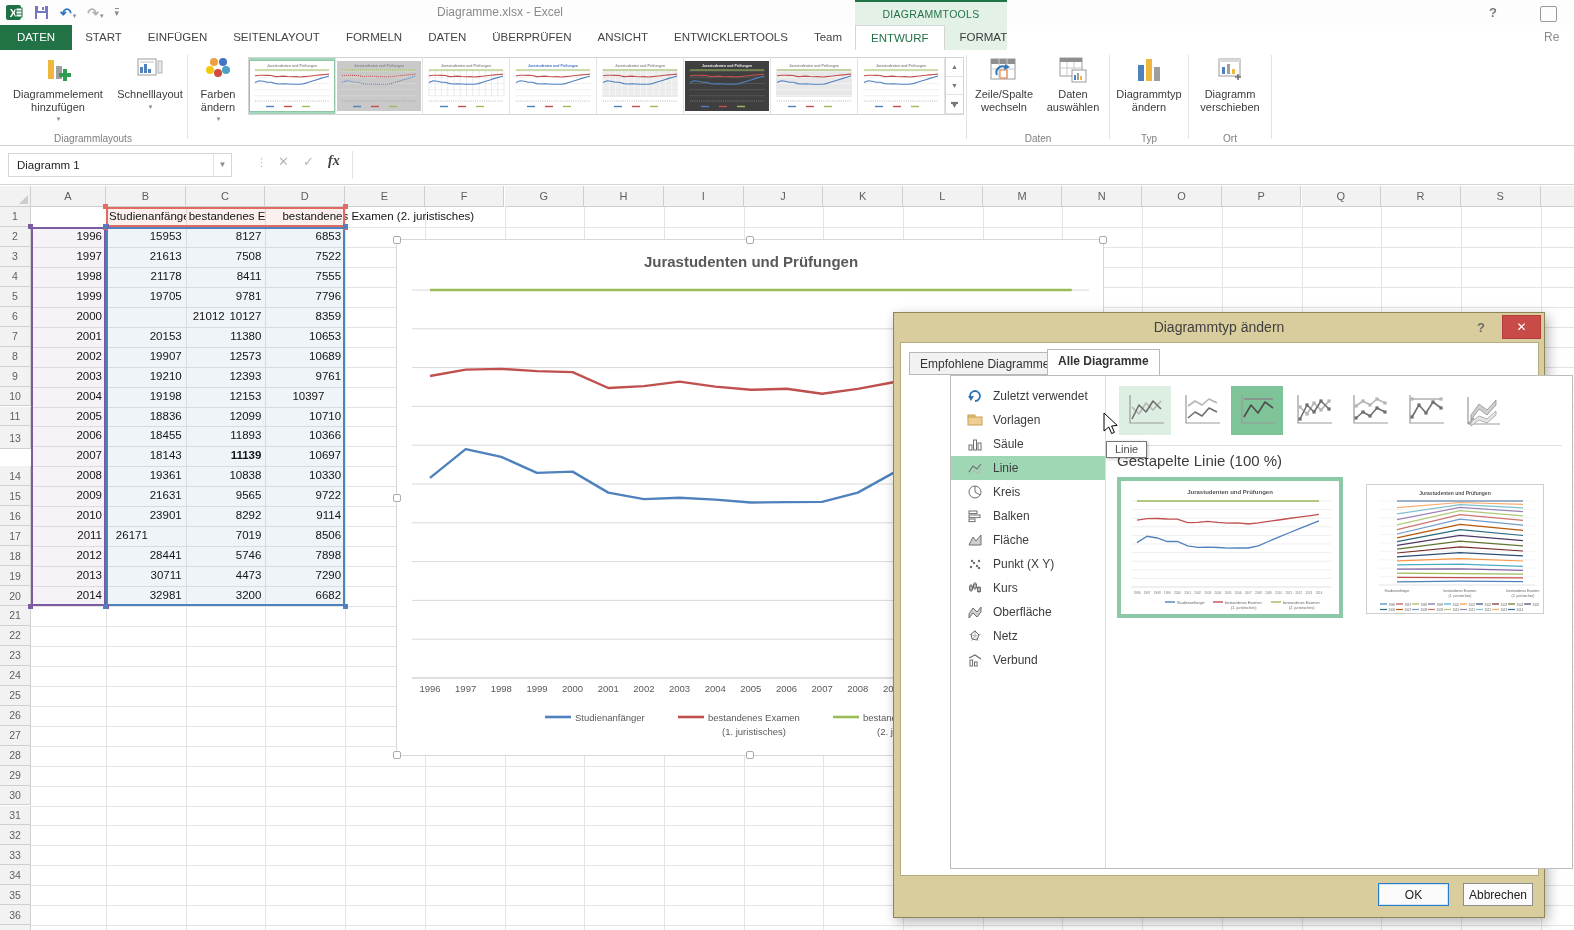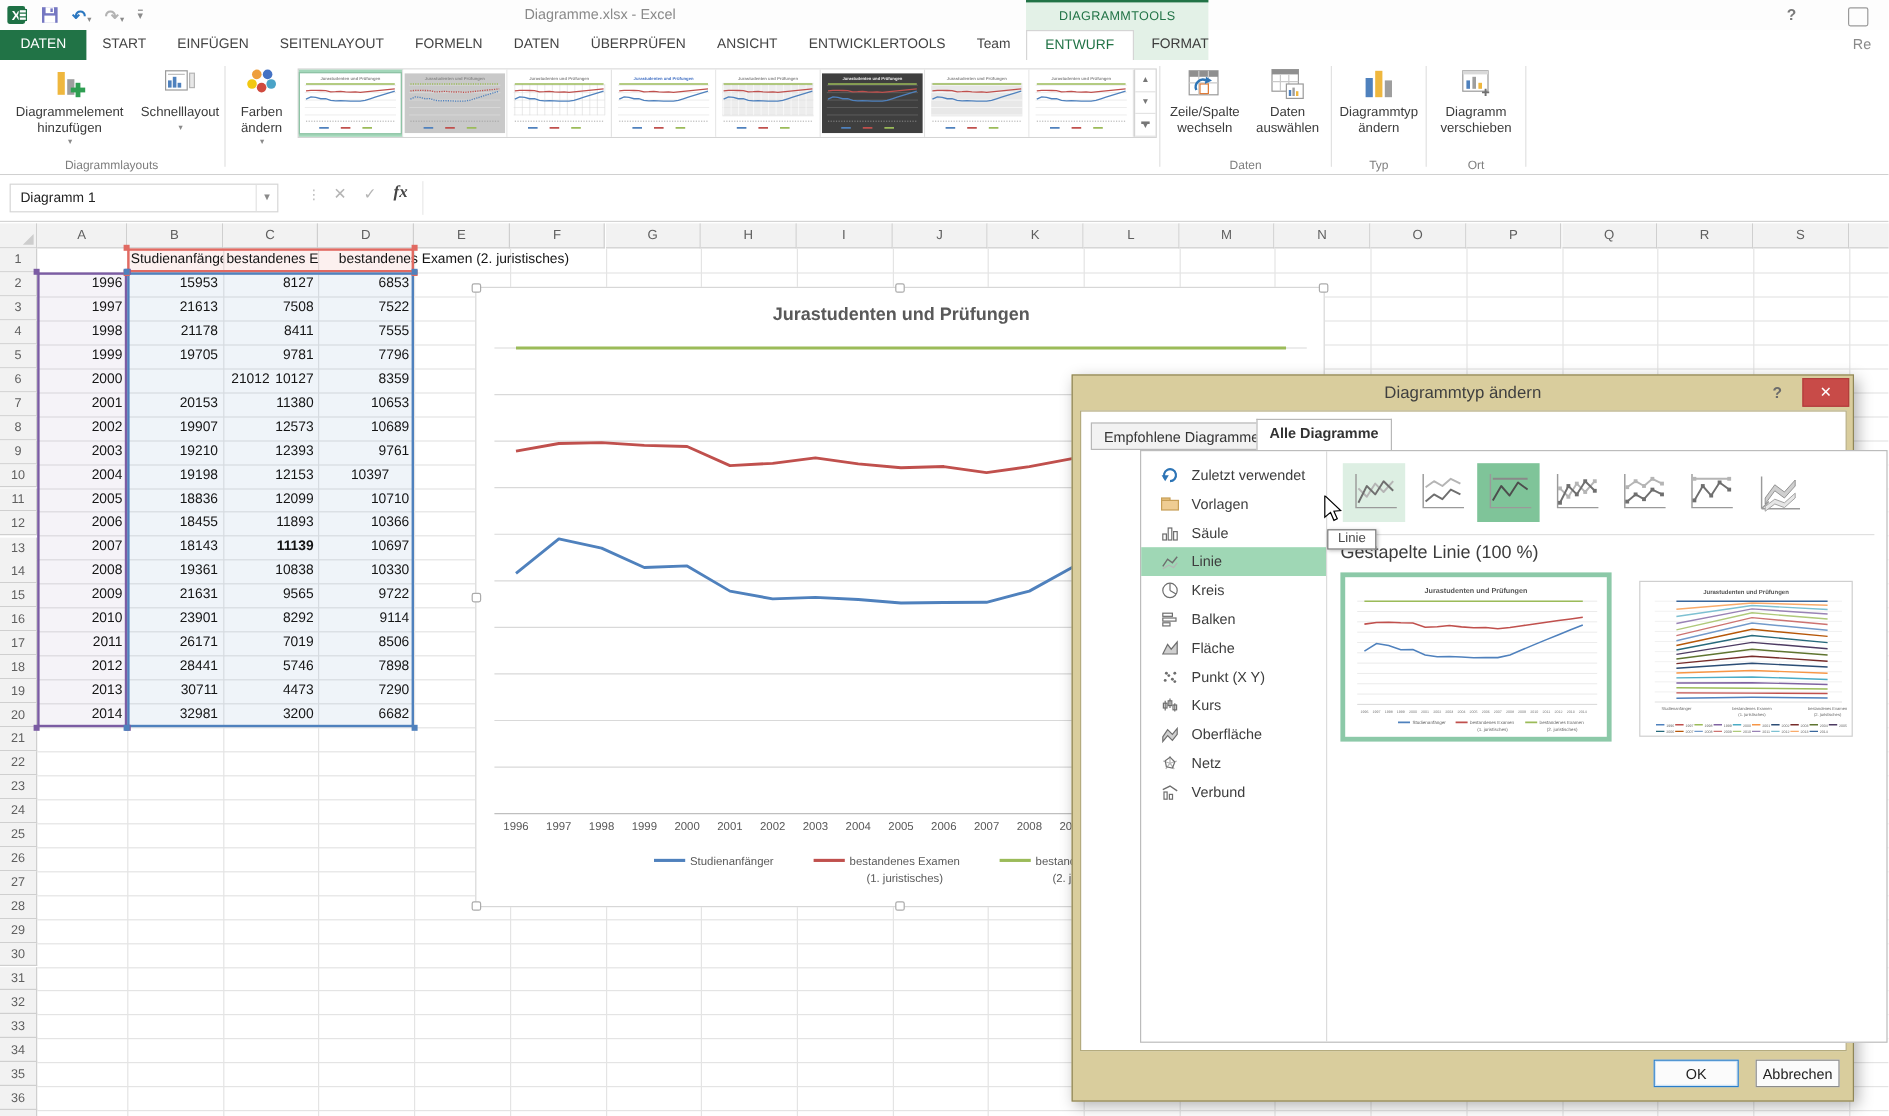--- a/index.html
+++ b/index.html
@@ -493,21 +493,21 @@
       <div class="rh" style="top: 60.9px; height: 19.95px;">3</div>
       <div class="rh" style="top: 80.85px; height: 19.95px;">4</div>
       <div class="rh" style="top: 100.8px; height: 19.95px;">5</div>
       <div class="rh" style="top: 120.75px; height: 19.95px;">6</div>
       <div class="rh" style="top: 140.7px; height: 19.95px;">7</div>
       <div class="rh" style="top: 160.65px; height: 19.95px;">8</div>
       <div class="rh" style="top: 180.6px; height: 19.95px;">9</div>
       <div class="rh" style="top: 200.55px; height: 19.95px;">10</div>
       <div class="rh" style="top: 220.5px; height: 19.95px;">11</div>
       <div class="rh" style="top: 240.45px; height: 19.95px;">12</div>
-      <div class="rh" style="top: 262px; height: 19.95px;">13</div>
+      <div class="rh" style="top: 243px; height: 19.95px;">13</div>
       <div class="rh" style="top: 280.35px; height: 19.95px;">14</div>
       <div class="rh" style="top: 300.3px; height: 19.95px;">15</div>
       <div class="rh" style="top: 320.25px; height: 19.95px;">16</div>
       <div class="rh" style="top: 340.2px; height: 19.95px;">17</div>
       <div class="rh" style="top: 360.15px; height: 19.95px;">18</div>
       <div class="rh" style="top: 380.1px; height: 19.95px;">19</div>
       <div class="rh" style="top: 400.05px; height: 19.95px;">20</div>
       <div class="rh" style="top: 420px; height: 19.95px;">21</div>
       <div class="rh" style="top: 439.95px; height: 19.95px;">22</div>
       <div class="rh" style="top: 459.9px; height: 19.95px;">23</div>
@@ -640,21 +640,21 @@
       <div class="cell num" style="left: 265.4px; top: 280.35px; width: 79.7px; height: 19.95px;">10330</div>
       <div class="cell num" style="left: 31px; top: 300.3px; width: 75px; height: 19.95px;">2009</div>
       <div class="cell num" style="left: 106px; top: 300.3px; width: 79.7px; height: 19.95px;">21631</div>
       <div class="cell num" style="left: 185.7px; top: 300.3px; width: 79.7px; height: 19.95px;">9565</div>
       <div class="cell num" style="left: 265.4px; top: 300.3px; width: 79.7px; height: 19.95px;">9722</div>
       <div class="cell num" style="left: 31px; top: 320.25px; width: 75px; height: 19.95px;">2010</div>
       <div class="cell num" style="left: 106px; top: 320.25px; width: 79.7px; height: 19.95px;">23901</div>
       <div class="cell num" style="left: 185.7px; top: 320.25px; width: 79.7px; height: 19.95px;">8292</div>
       <div class="cell num" style="left: 265.4px; top: 320.25px; width: 79.7px; height: 19.95px;">9114</div>
       <div class="cell num" style="left: 31px; top: 340.2px; width: 75px; height: 19.95px;">2011</div>
-      <div class="cell num" style="left: 106px; top: 340.2px; width: 79.7px; height: 19.95px;">26171</div>
+      <div class="cell num" style="left: 94px; top: 340.2px; width: 79.7px; height: 19.95px; text-align: center;">26171</div>
       <div class="cell num" style="left: 185.7px; top: 340.2px; width: 79.7px; height: 19.95px;">7019</div>
       <div class="cell num" style="left: 265.4px; top: 340.2px; width: 79.7px; height: 19.95px;">8506</div>
       <div class="cell num" style="left: 31px; top: 360.15px; width: 75px; height: 19.95px;">2012</div>
       <div class="cell num" style="left: 106px; top: 360.15px; width: 79.7px; height: 19.95px;">28441</div>
       <div class="cell num" style="left: 185.7px; top: 360.15px; width: 79.7px; height: 19.95px;">5746</div>
       <div class="cell num" style="left: 265.4px; top: 360.15px; width: 79.7px; height: 19.95px;">7898</div>
       <div class="cell num" style="left: 31px; top: 380.1px; width: 75px; height: 19.95px;">2013</div>
       <div class="cell num" style="left: 106px; top: 380.1px; width: 79.7px; height: 19.95px;">30711</div>
       <div class="cell num" style="left: 185.7px; top: 380.1px; width: 79.7px; height: 19.95px;">4473</div>
       <div class="cell num" style="left: 265.4px; top: 380.1px; width: 79.7px; height: 19.95px;">7290</div>

